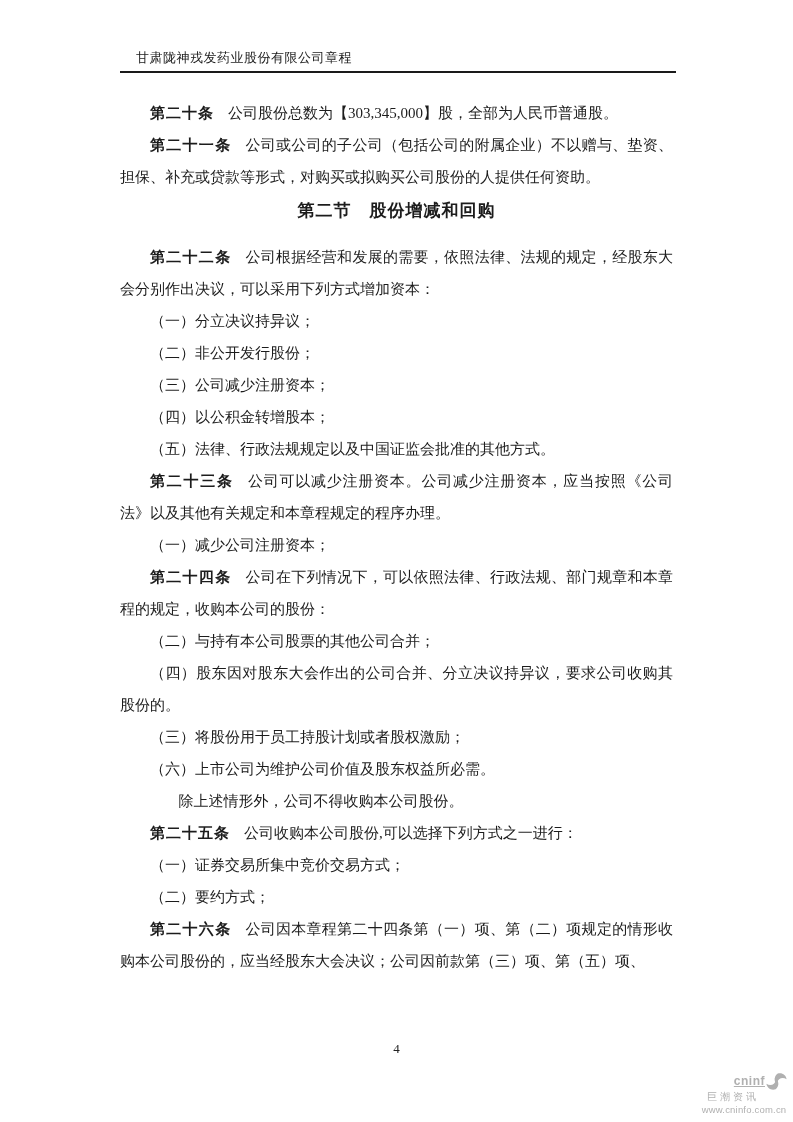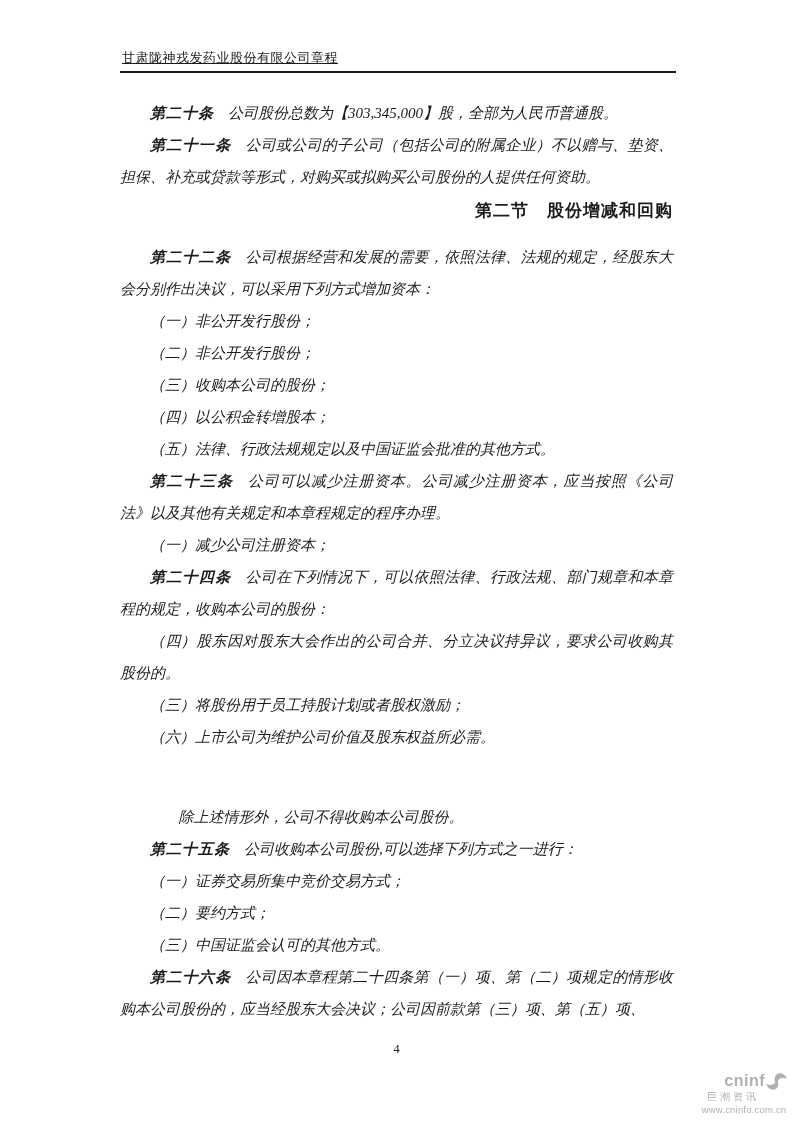--- a/index.html
+++ b/index.html
@@ -7,58 +7,57 @@
     position: relative;
     width: 793px;
     height: 1122px;
     background: #ffffff;
     font-family: "Liberation Serif", serif;
     color: #1c1c1c;
     overflow: hidden;
   }
   .header-title {
     position: absolute;
-    left: 122px;
+    left: 136px;
     top: 49px;
     font-size: 13px;
     letter-spacing: 0.5px;
     white-space: nowrap;
-    text-decoration: underline;
   }
   .header-rule {
     position: absolute;
     left: 120px;
     top: 71px;
     width: 556px;
     height: 2px;
     background: #1a1a1a;
   }
   .doc-body {
     position: absolute;
     left: 120px;
     top: 97px;
     width: 553px;
     font-size: 15px;
     line-height: 32px;
     text-align: justify;
   }
-  .para { margin: 0; text-indent: 2em; font-style: italic; }
+  .para { margin: 0; text-indent: 2em; }
   .para .art-num {
     font-weight: 700;
     font-family: "Liberation Sans", sans-serif;
     letter-spacing: 1px;
     margin-right: 14px;
   }
-  .para.note { text-indent: 3.9em; margin-top: 48px; }
+  .para.note { text-indent: 3.9em; }
   .section-heading {
     margin: 2px 0 14px 0;
     font-size: 17px;
     font-weight: 700;
     font-family: "Liberation Sans", sans-serif;
-    text-align: right;
+    text-align: center;
     text-indent: 0;
     line-height: 32px;
     letter-spacing: 1px;
   }
   .page-number {
     position: absolute;
     top: 1041px;
     left: 0;
     width: 100%;
     text-align: center;
@@ -76,23 +75,24 @@
   }
   .wm-brand-row {
     display: flex;
     align-items: center;
     justify-content: flex-end;
     height: 20px;
     padding-right: 2px;
   }
   .wm-brand {
     font-weight: 700;
-    font-size: 16px;
+    font-size: 12px;
     letter-spacing: 0.5px;
     line-height: 16px;
+    text-decoration: underline;
   }
   .wm-icon { display: inline-block; width: 21px; height: 19px; margin-left: 1px; }
   .wm-icon svg { width: 21px; height: 19px; display: block; }
   .wm-cn {
     font-size: 10px;
     letter-spacing: 3px;
     margin-top: -1px;
     padding-right: 22px;
     white-space: nowrap;
   }
@@ -111,36 +111,36 @@
   <div class="header-title">甘肃陇神戎发药业股份有限公司章程</div>
   <div class="header-rule"></div>
 
   <div class="doc-body">
     <p class="para"><span class="art-num">第二十条</span><span>公司股份总数为【303,345,000】股，全部为人民币普通股。</span></p>
     <p class="para"><span class="art-num">第二十一条</span><span>公司或公司的子公司（包括公司的附属企业）不以赠与、垫资、担保、补充或贷款等形式，对购买或拟购买公司股份的人提供任何资助。</span></p>
 
     <h2 class="section-heading">第二节　股份增减和回购</h2>
 
     <p class="para"><span class="art-num">第二十二条</span><span>公司根据经营和发展的需要，依照法律、法规的规定，经股东大会分别作出决议，可以采用下列方式增加资本：</span></p>
-    <p class="para"><span>（一）非公开发行股份；</span></p>
+    <p class="para"><span>（一）分立决议持异议；</span></p>
     <p class="para"><span>（二）非公开发行股份；</span></p>
-    <p class="para"><span>（三）收购本公司的股份；</span></p>
+    <p class="para"><span>（三）公司减少注册资本；</span></p>
     <p class="para"><span>（四）以公积金转增股本；</span></p>
     <p class="para"><span>（五）法律、行政法规规定以及中国证监会批准的其他方式。</span></p>
     <p class="para"><span class="art-num">第二十三条</span><span>公司可以减少注册资本。公司减少注册资本，应当按照《公司法》以及其他有关规定和本章程规定的程序办理。</span></p>
     <p class="para"><span>（一）减少公司注册资本；</span></p>
     <p class="para"><span class="art-num">第二十四条</span><span>公司在下列情况下，可以依照法律、行政法规、部门规章和本章程的规定，收购本公司的股份：</span></p>
+    <p class="para"><span>（二）与持有本公司股票的其他公司合并；</span></p>
     <p class="para"><span>（四）股东因对股东大会作出的公司合并、分立决议持异议，要求公司收购其股份的。</span></p>
     <p class="para"><span>（三）将股份用于员工持股计划或者股权激励；</span></p>
     <p class="para"><span>（六）上市公司为维护公司价值及股东权益所必需。</span></p>
     <p class="para note"><span>除上述情形外，公司不得收购本公司股份。</span></p>
     <p class="para"><span class="art-num">第二十五条</span><span>公司收购本公司股份,可以选择下列方式之一进行：</span></p>
     <p class="para"><span>（一）证券交易所集中竞价交易方式；</span></p>
     <p class="para"><span>（二）要约方式；</span></p>
-    <p class="para"><span>（三）中国证监会认可的其他方式。</span></p>
     <p class="para"><span class="art-num">第二十六条</span><span>公司因本章程第二十四条第（一）项、第（二）项规定的情形收购本公司股份的，应当经股东大会决议；公司因前款第（三）项、第（五）项、</span></p>
   </div>
 
   <div class="page-number">4</div>
 
   <div class="watermark">
     <div class="wm-brand-row">
       <span class="wm-brand">cninf</span>
       <span class="wm-icon">
         <svg viewBox="0 0 20 18" xmlns="http://www.w3.org/2000/svg">

